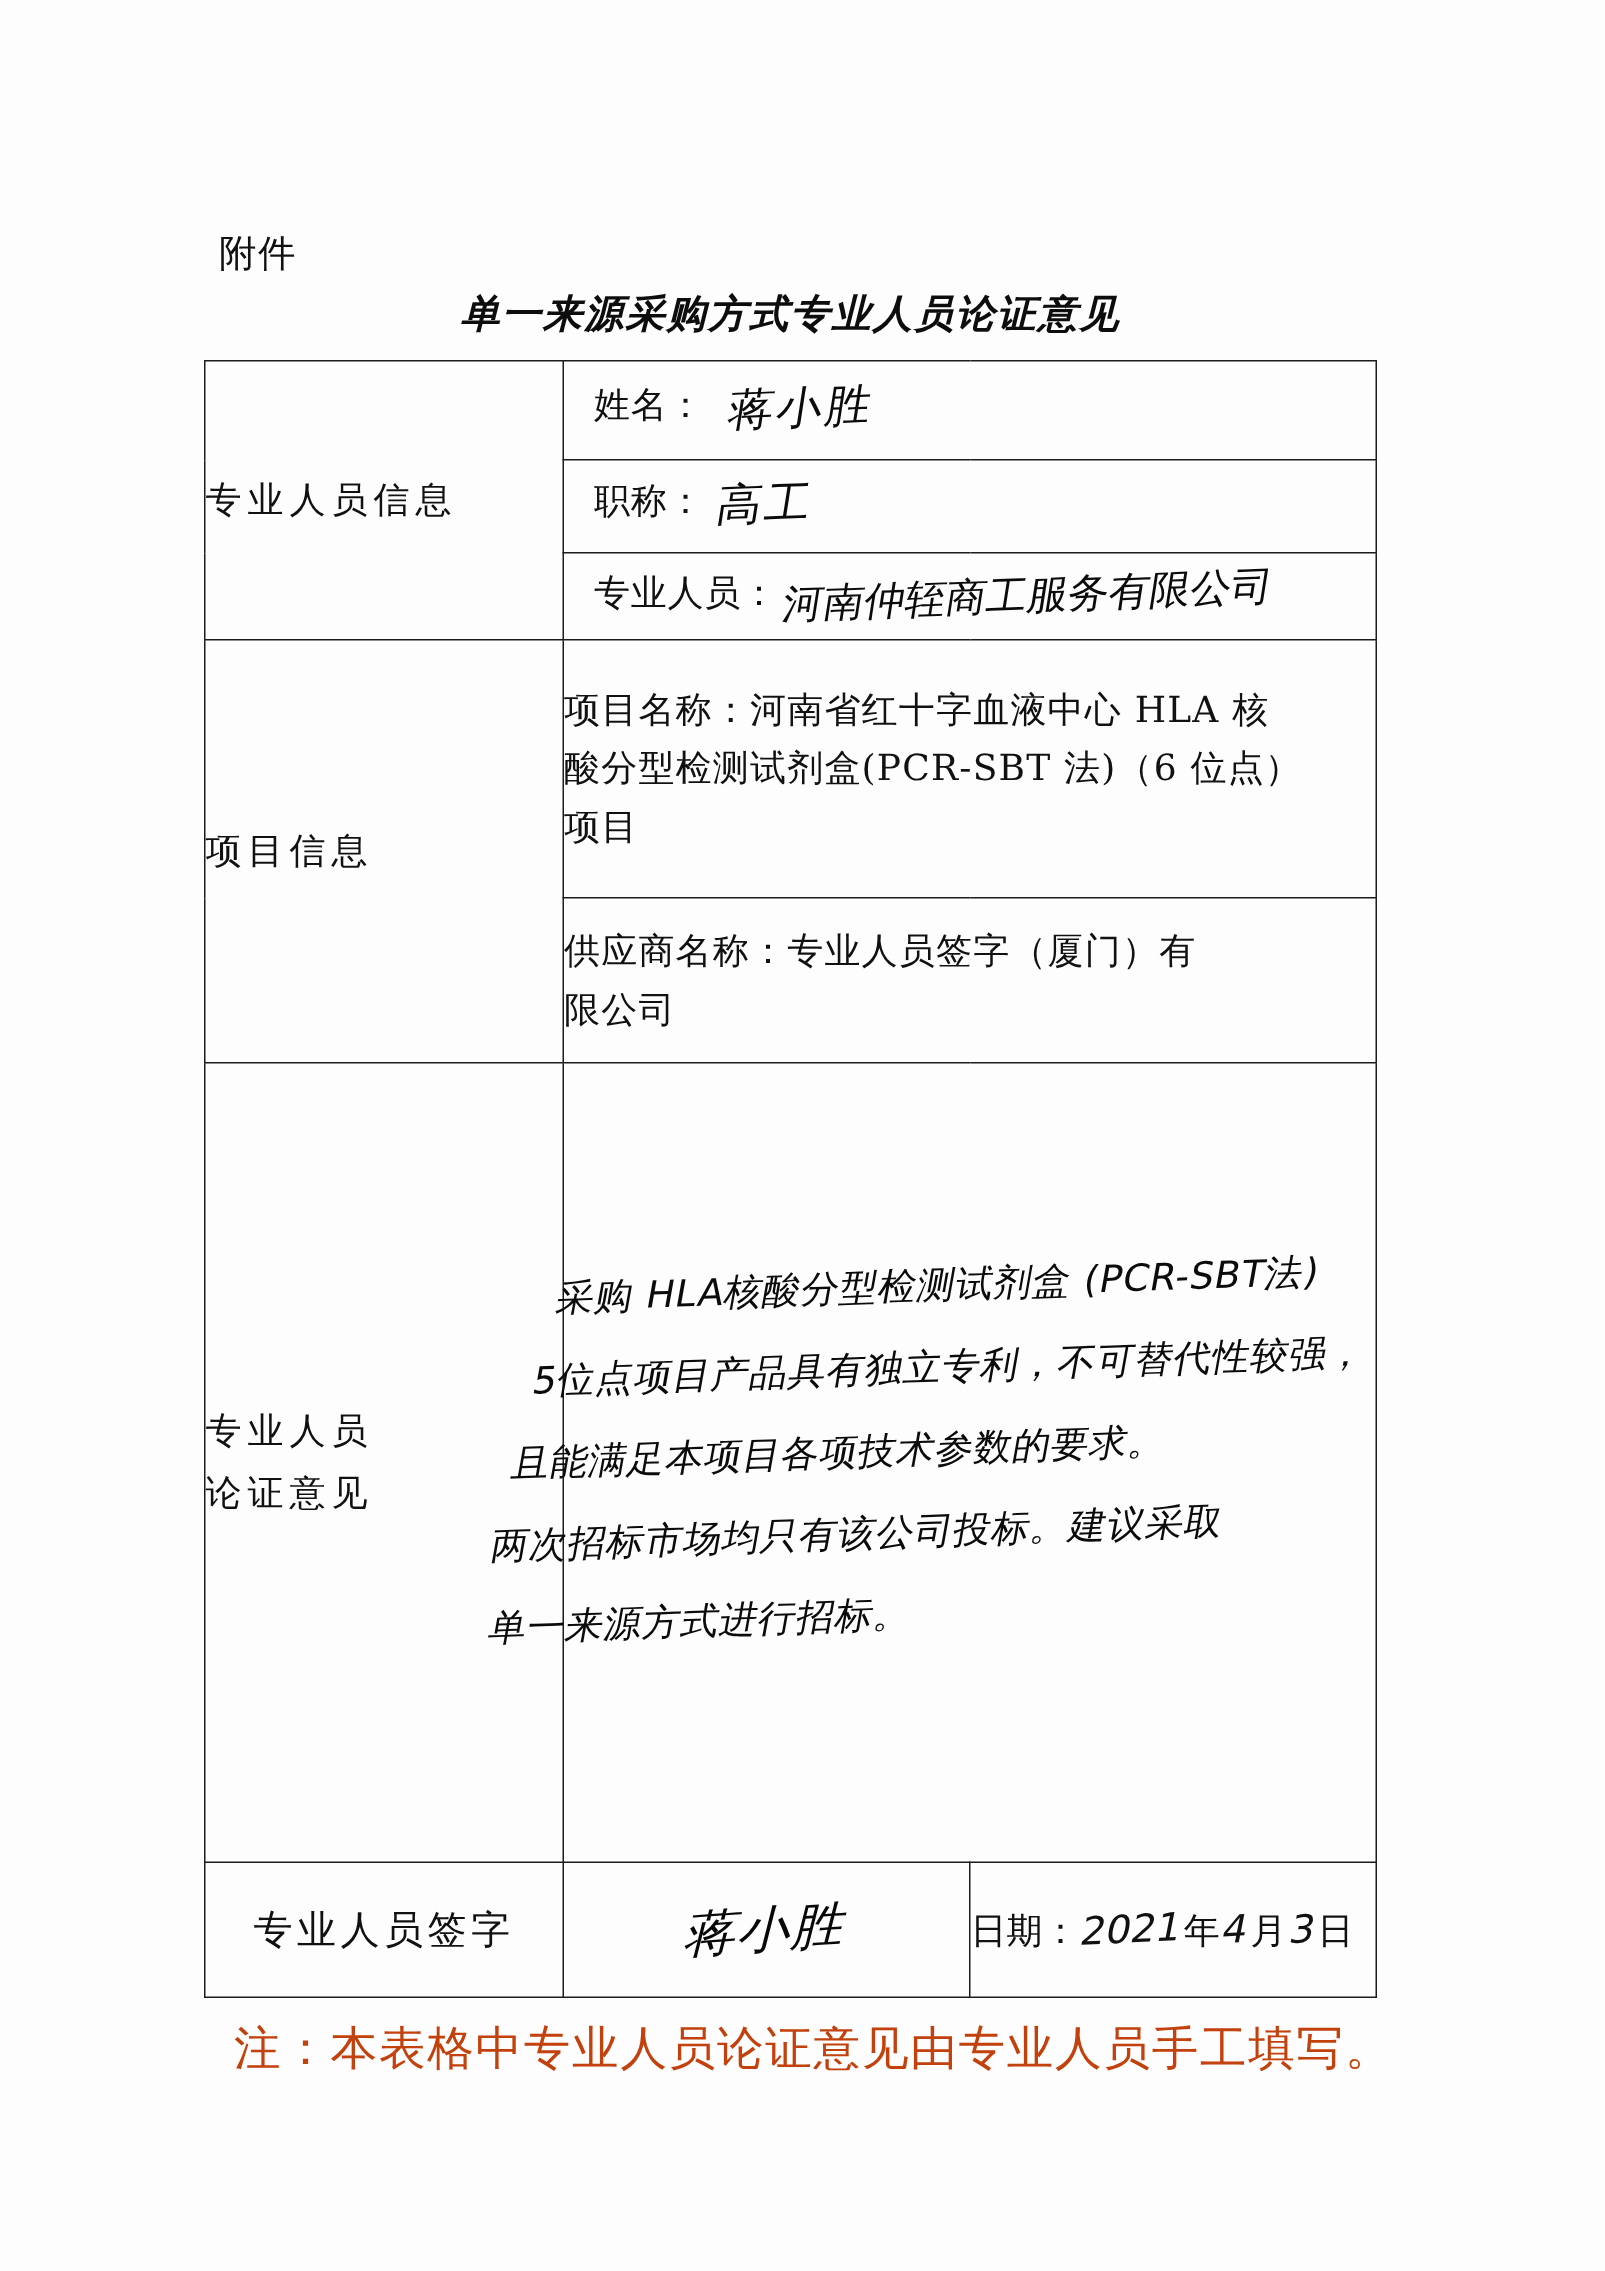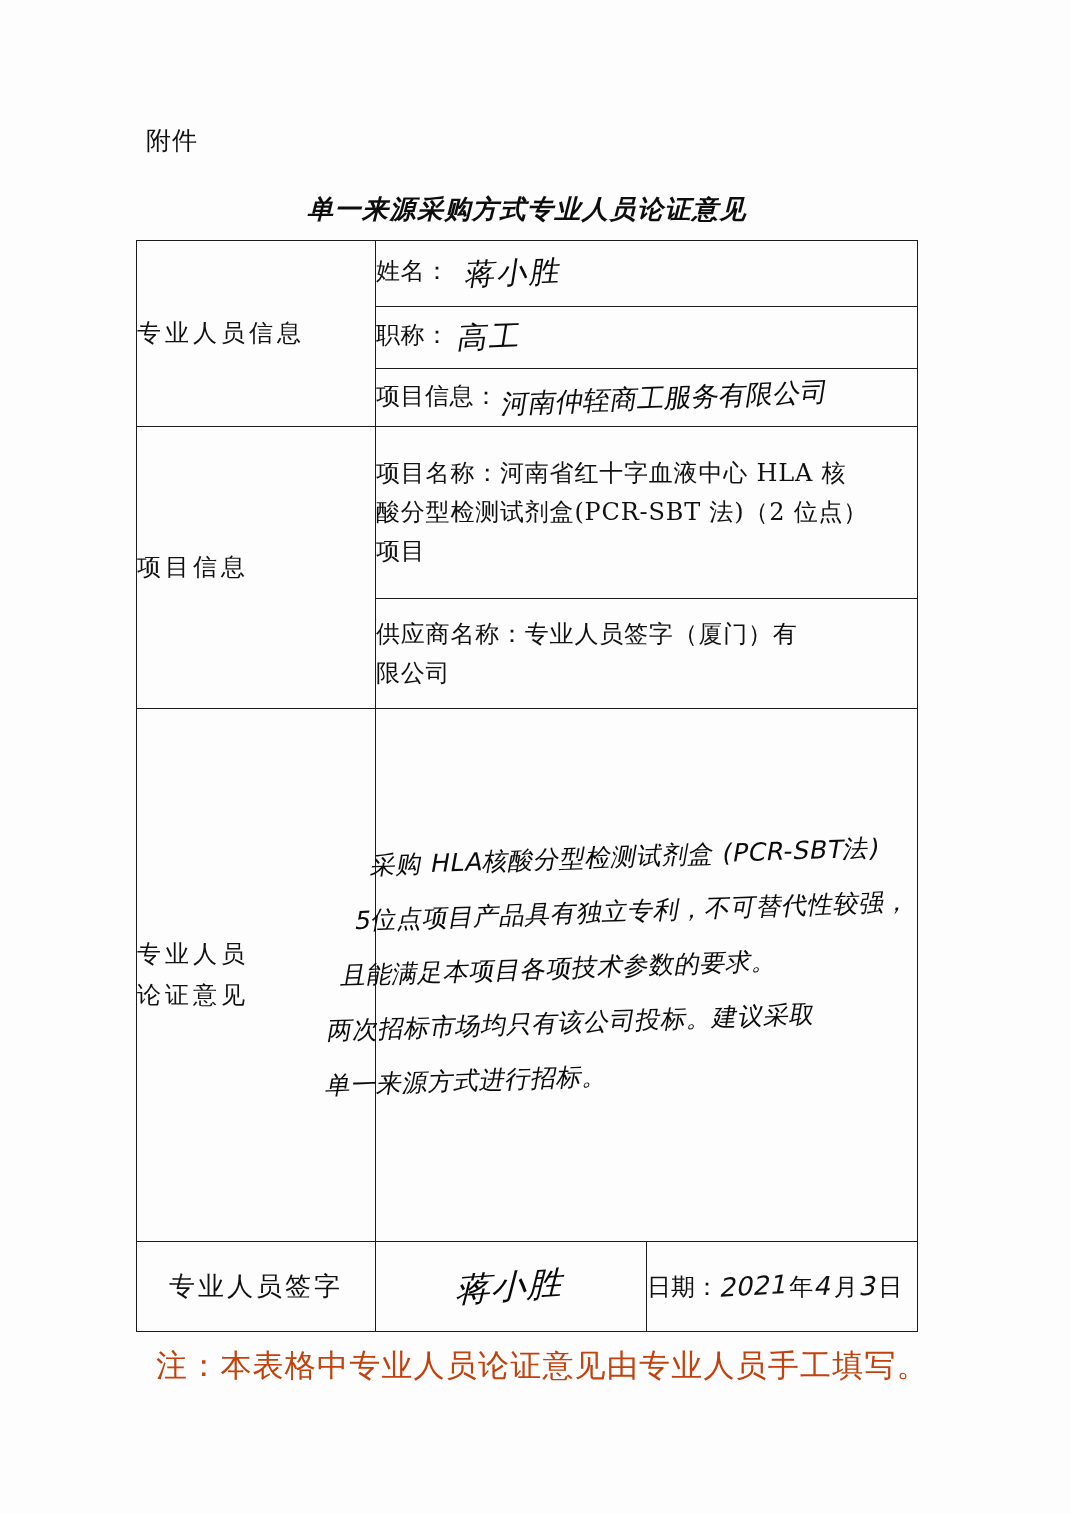--- a/index.html
+++ b/index.html
@@ -20,21 +20,21 @@
   .page {
     position: absolute;
     inset: 0;
     background: #fdfdfd;
   }
 
   
   .attachment-label {
     position: absolute;
     left: 146px;
-    top: 124px;
+    top: 152px;
     font-size: 25px;
     letter-spacing: 1px;
     color: #111;
   }
 
   .doc-title {
     position: absolute;
     left: 136px;
     top: 192px;
     width: 782px;
@@ -73,20 +73,21 @@
 
   .value-cell {
     padding: 6px 12px 6px 14px;
     font-size: 24px;
     line-height: 1.62;
     color: #111;
     position: relative;
   }
   .value-cell .printed {
     letter-spacing: 0.5px;
+    margin-left: 20px;
   }
 
   .row-name   { height: 66px; }
   .row-title  { height: 62px; }
   .row-unit   { height: 58px; }
   .row-proj   { height: 172px; }
   .row-supp   { height: 110px; }
   .row-op     { height: 533px; }
   .row-sign   { height: 90px; }
 
@@ -210,29 +211,29 @@
       </tr>
 
       <tr class="row-title">
         <td class="value-cell" colspan="2">
           <span class="printed">职称：</span><span class="hand hand-title">高工</span>
         </td>
       </tr>
 
       <tr class="row-unit">
         <td class="value-cell" colspan="2">
-          <span class="printed">项目信息：</span><span class="hand hand-unit">河南仲轾商工服务有限公司</span>
+          <span class="printed">专业人员：</span><span class="hand hand-unit">河南仲轾商工服务有限公司</span>
         </td>
       </tr>
 
       <tr class="row-proj">
         <td class="label-cell" rowspan="2">项目信息</td>
         <td class="value-cell proj-cell" colspan="2">
           <span class="line">项目名称：河南省红十字血液中心 HLA 核</span>
-          <span class="line">酸分型检测试剂盒(PCR-SBT 法)（2 位点）</span>
+          <span class="line">酸分型检测试剂盒(PCR-SBT 法)（6 位点）</span>
           <span class="line">项目</span>
         </td>
       </tr>
 
       <tr class="row-supp">
         <td class="value-cell supp-cell" colspan="2">
           <span class="line">供应商名称：专业人员签字（厦门）有</span>
           <span class="line">限公司</span>
         </td>
       </tr>

